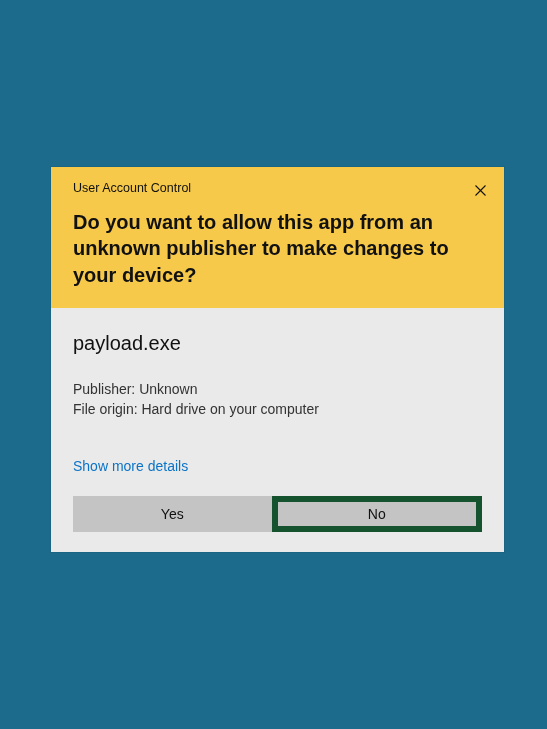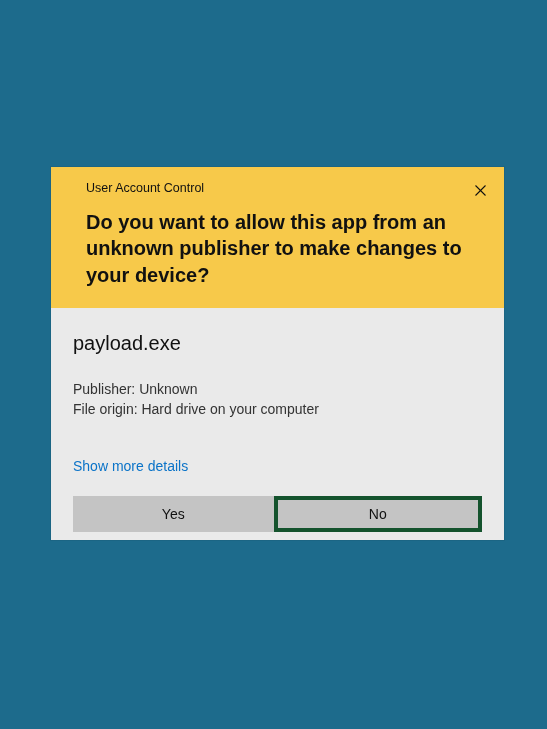--- a/index.html
+++ b/index.html
@@ -14,21 +14,21 @@
     .dialog {
       position: absolute;
       left: 51px;
       top: 167px;
       width: 453px;
       background: #eaeaea;
       box-shadow: 0 0 0 1px rgba(0,0,0,0.05);
     }
     .header {
       background: #f7c94a;
-      padding: 14px 22px 20px 35px;
+      padding: 14px 22px 20px 22px;
       position: relative;
     }
     .close {
       position: absolute;
       right: 14px;
       top: 14px;
       width: 20px;
       height: 20px;
       cursor: pointer;
       display: flex;
@@ -42,21 +42,21 @@
       margin-bottom: 14px;
     }
     .heading {
       font-size: 20px;
       font-weight: 700;
       line-height: 1.32;
       color: #111;
       max-width: 395px;
     }
     .body {
-      padding: 24px 22px 8px 22px;
+      padding: 24px 22px 20px 22px;
     }
     .appname {
       font-size: 20px;
       font-weight: 400;
       color: #111;
       margin-bottom: 24px;
     }
     .meta {
       font-size: 14px;
       color: #333;
@@ -82,21 +82,21 @@
       font-family: inherit;
       display: flex;
       align-items: center;
       justify-content: center;
     }
     .btn-yes {
       background: #c4c4c4;
     }
     .btn-no {
       background: #c4c4c4;
-      border: 4px solid #14532d;
+      border: 6px solid #14532d;
     }
   </style>
 </head>
 <body>
 
 <div class="dialog">
   <div class="header">
     <div class="close">
       <span>
         <svg viewBox="0 0 11 11">

